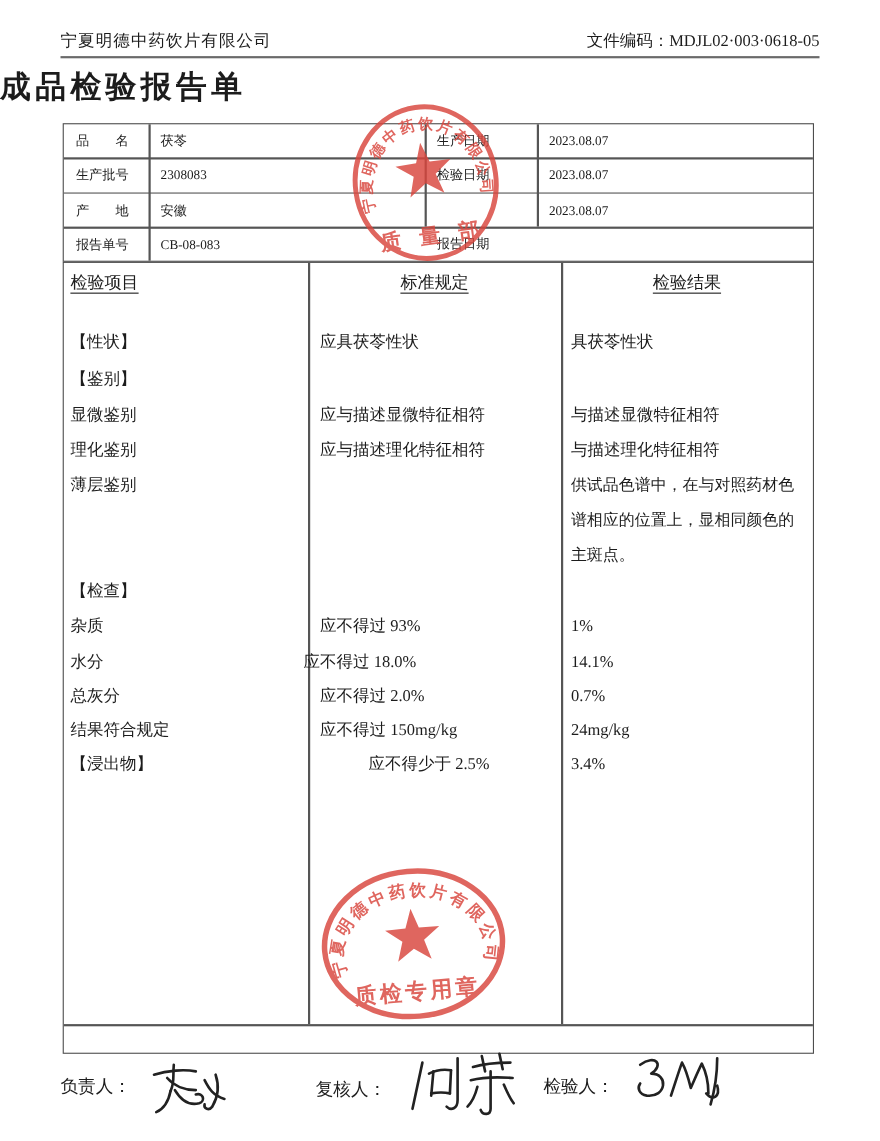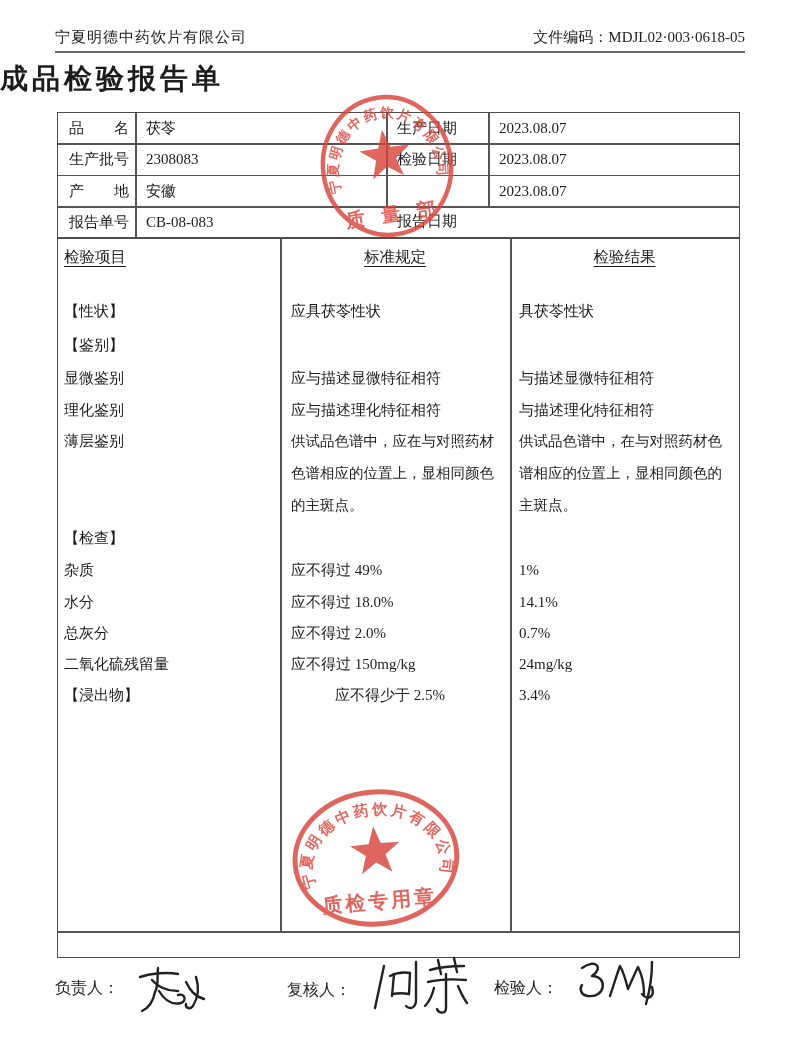--- a/index.html
+++ b/index.html
@@ -10,21 +10,21 @@
   .abs{position:absolute;}
   .company{left:55px;top:28px;font-size:15px;letter-spacing:1px;}
   .doccode{right:55px;top:28px;font-size:15px;}
   .rule{left:55px;top:51px;width:690px;height:2px;background:#6a6a6a;}
   .title{left:0;top:60px;width:800px;font-size:28px;font-weight:bold;letter-spacing:4px;}
 
   
   .t1{left:57px;top:112px;width:683px;height:126px;border:1.6px solid #4d4d4d;box-sizing:border-box;}
   .t1 .hline{position:absolute;left:0;width:100%;height:1.5px;background:#555;}
   .t1 .vline{position:absolute;top:0;width:1.5px;background:#555;}
-  .cellTxt{position:absolute;height:31.5px;line-height:31.5px;font-size:15px;white-space:nowrap;}
+  .cellTxt{position:absolute;height:31.5px;line-height:31.5px;font-size:12px;white-space:nowrap;}
 
   
   .t2{left:57px;top:238px;width:683px;height:720px;border:1.6px solid #4d4d4d;box-sizing:border-box;}
   .t2 .vline{position:absolute;top:0;width:1.5px;height:692px;background:#555;}
   .t2 .hline{position:absolute;left:0;top:692px;width:100%;height:1.5px;background:#555;}
   .colhead{position:absolute;top:8px;font-size:15.5px;text-decoration:underline;text-underline-offset:4px;white-space:nowrap;}
   .line{position:absolute;font-size:15px;line-height:22px;white-space:nowrap;}
   .wrapblock{position:absolute;font-size:14.5px;line-height:32px;white-space:normal;}
   .concl{position:absolute;left:0;top:693px;width:100%;height:26px;line-height:26px;text-align:center;font-size:16px;}
   .concl b{letter-spacing:1px;}
@@ -85,29 +85,28 @@
 
     <div class="line" style="left:6px;top:61px;">【性状】</div>
     <div class="line" style="left:6px;top:95px;">【鉴别】</div>
     <div class="line" style="left:6px;top:128px;">显微鉴别</div>
     <div class="line" style="left:6px;top:160px;">理化鉴别</div>
     <div class="line" style="left:6px;top:191px;">薄层鉴别</div>
     <div class="line" style="left:6px;top:288px;">【检查】</div>
     <div class="line" style="left:6px;top:320px;">杂质</div>
     <div class="line" style="left:6px;top:352px;">水分</div>
     <div class="line" style="left:6px;top:383px;">总灰分</div>
-    <div class="line" style="left:6px;top:414px;">二氧化硫残留量</div>
+    <div class="line" style="left:6px;top:414px;">结果符合规定</div>
     <div class="line" style="left:6px;top:445px;">【浸出物】</div>
 
     <div class="line" style="left:233px;top:61px;">应具茯苓性状</div>
     <div class="line" style="left:233px;top:128px;">应与描述显微特征相符</div>
     <div class="line" style="left:233px;top:160px;">应与描述理化特征相符</div>
-    <div class="wrapblock" style="left:233px;top:186px;width:212px;">供试品色谱中，应在与对照药材色谱相应的位置上，显相同颜色的主斑点。</div>
-    <div class="line" style="left:233px;top:320px;">应不得过 49%</div>
-    <div class="line" style="left:233px;top:352px;">应不得过 18.0%</div>
+    <div class="line" style="left:233px;top:320px;">应不得过 93%</div>
+    <div class="line" style="left:218px;top:352px;">应不得过 18.0%</div>
     <div class="line" style="left:233px;top:383px;">应不得过 2.0%</div>
     <div class="line" style="left:233px;top:414px;">应不得过 150mg/kg</div>
     <div class="line" style="left:233px;top:445px;margin-left:44px;">应不得少于 2.5%</div>
 
     <div class="line" style="left:461px;top:61px;">具茯苓性状</div>
     <div class="line" style="left:461px;top:128px;">与描述显微特征相符</div>
     <div class="line" style="left:461px;top:160px;">与描述理化特征相符</div>
     <div class="wrapblock" style="left:461px;top:186px;width:214px;">供试品色谱中，在与对照药材色谱相应的位置上，显相同颜色的主斑点。</div>
     <div class="line" style="left:461px;top:320px;">1%</div>
     <div class="line" style="left:461px;top:352px;">14.1%</div>

